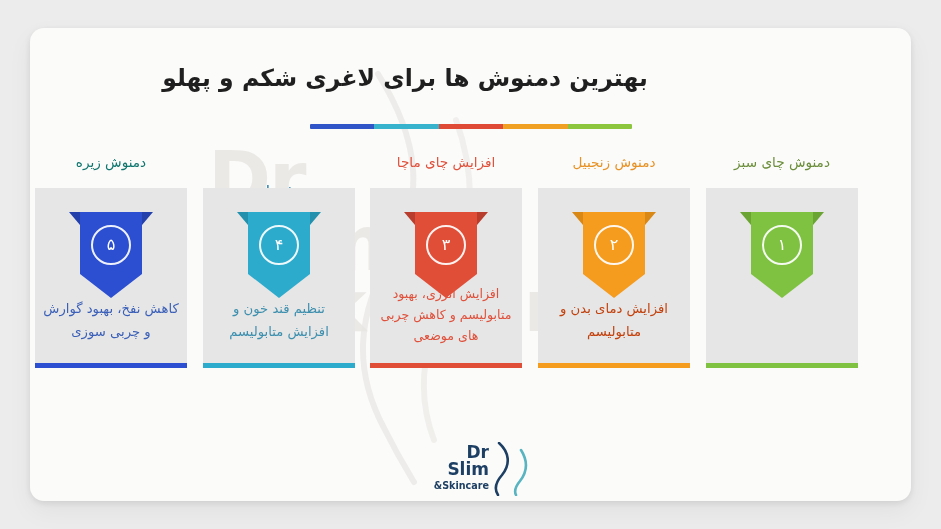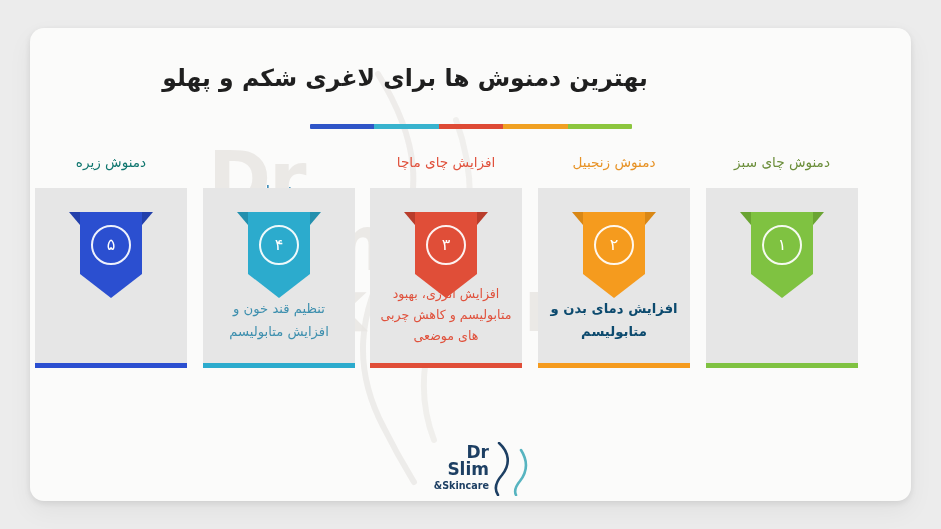--- a/index.html
+++ b/index.html
@@ -267,21 +267,21 @@
       <div class="col-head" style="color: rgb(231, 146, 37);">دمنوش زنجبیل</div>
       <div class="card" style="background: rgb(230, 230, 230);">
         <div class="ribbon">
           <span class="rib-wing l" style="background: rgb(217, 135, 21);"></span>
           <span class="rib-wing r" style="background: rgb(217, 135, 21);"></span>
           <span class="rib-body" style="background: rgb(245, 155, 30);"></span>
           <span class="rib-circle">
             <span class="rib-num">۲</span>
           </span>
         </div>
-        <div class="card-body" style="color: #0c4a6e; font-weight: bold;">افزایش دمای بدن و متابولیسم</div>
+        <div class="card-body" style="color: #c2410c;">افزایش دمای بدن و متابولیسم</div>
         <div class="card-bar" style="background: rgb(245, 155, 30);"></div>
       </div>
     </div>
 
     <div class="col c3">
       <div class="col-head" style="color: rgb(224, 81, 60);">افزایش چای ماچا</div>
       <div class="card tall" style="background: rgb(230, 230, 230);">
         <div class="ribbon">
           <span class="rib-wing l" style="background: rgb(185, 61, 44);"></span>
           <span class="rib-wing r" style="background: rgb(185, 61, 44);"></span>
@@ -315,20 +315,21 @@
       <div class="col-head" style="color: #0f766e;">دمنوش زیره</div>
       <div class="card" style="background: rgb(230, 230, 230);">
         <div class="ribbon">
           <span class="rib-wing l" style="background: rgb(35, 64, 171);"></span>
           <span class="rib-wing r" style="background: rgb(35, 64, 171);"></span>
           <span class="rib-body" style="background: rgb(43, 79, 208);"></span>
           <span class="rib-circle">
             <span class="rib-num">۵</span>
           </span>
         </div>
+        <div class="card-body" style="color: rgb(58, 95, 184);">کاهش نفخ، بهبود گوارش و چربی سوزی</div>
         <div class="card-bar" style="background: rgb(43, 79, 208);"></div>
       </div>
     </div>
 
   </div>
 
   <div id="logo">
     <div id="logo-txt">
       <span id="logo-dr">Dr</span>
       <span id="logo-sl">Slim</span>

